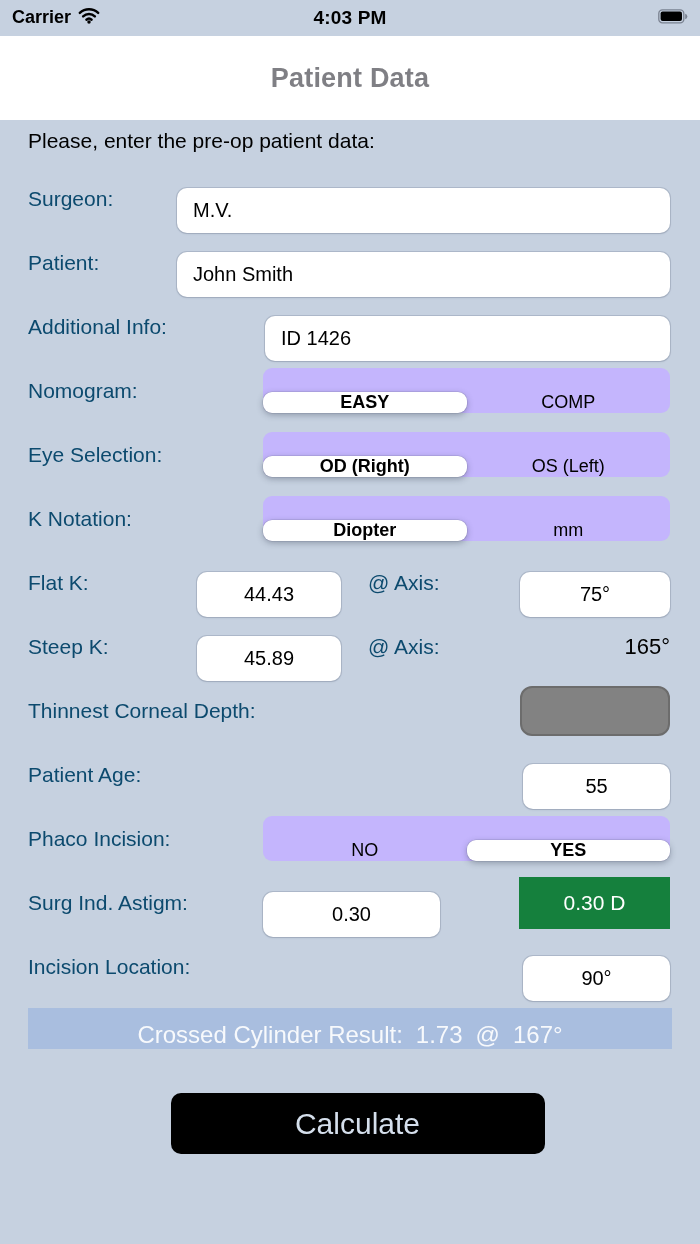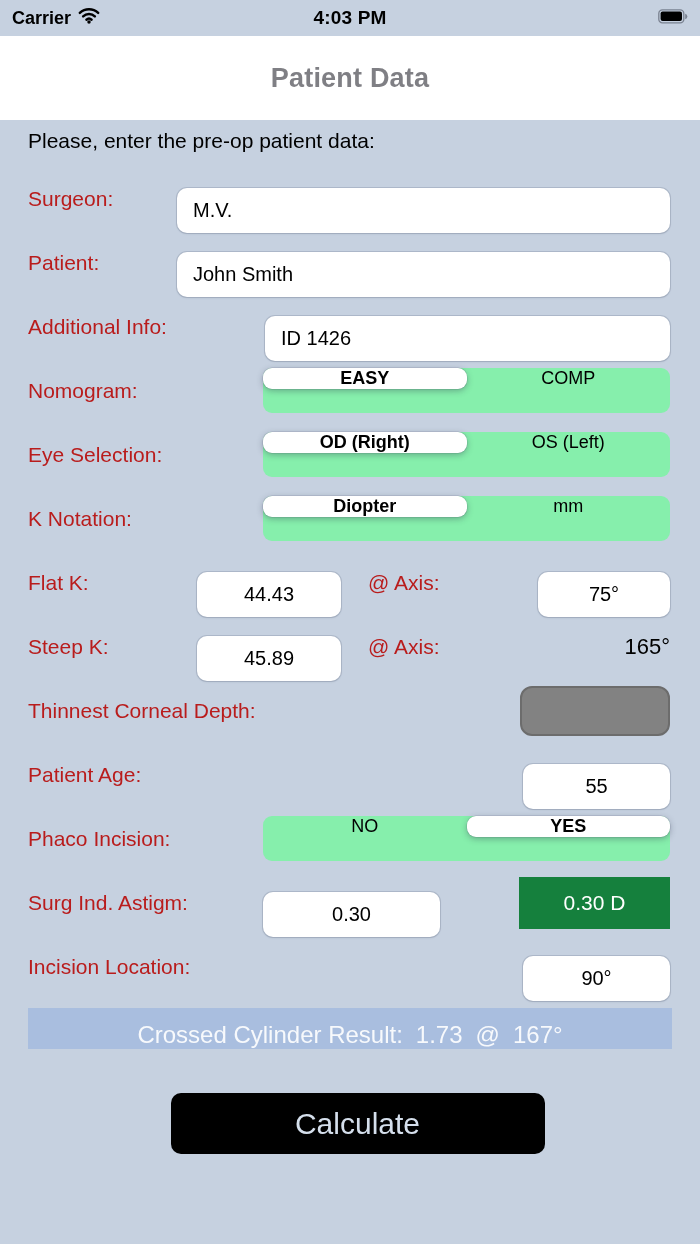--- a/index.html
+++ b/index.html
@@ -11,63 +11,63 @@
     color: #000;
     overflow: hidden;
   }
   
   .status-bar {
     height: 36px;
     display: flex; align-items: center;
     padding: 0 12px 0 12px;
     font-size: 18px; font-weight: 600;
   }
-  .sb-left { display: flex; align-items: center; gap: 7px; width: 220px; }
+  .sb-left { display: flex; gap: 7px; width: 220px; }
   .sb-time { flex: 1; text-align: center; font-size: 19px; font-weight: 700; letter-spacing: .2px; }
   .sb-right { width: 220px; display: flex; justify-content: flex-end; align-items: center; }
   
   .header {
     height: 84px; background: #ffffff;
     display: flex; align-items: center; justify-content: center;
   }
   .page-title { font-size: 27px; font-weight: 600; color: #7f7f84; letter-spacing: .2px; }
   
   .content { padding-top: 6px; }
   .intro { margin: 0 30px 20px 28px; font-size: 21px; height: 30px; display: flex; align-items: center; }
   .row { display: flex; align-items: center; height: 45px; margin: 0 30px 19px 28px; }
-  .lbl { font-size: 21px; color: #b91c1c; white-space: nowrap; }
+  .lbl { font-size: 21px; color: #0c4a6e; white-space: nowrap; }
   .lbl-grow { flex: 1; }
   .lbl-w150 { width: 149px; flex: none; }
   .lbl-w237 { width: 237px; flex: none; }
   .lbl-w169 { width: 169px; flex: none; }
   .lbl-w235 { width: 235px; flex: none; }
   .field {
     background: #ffffff; border-radius: 10px; height: 45px;
     display: flex; align-items: flex-start;
     box-shadow: 0 0 0 1px rgba(110,122,142,.28), 0 1px 2px rgba(80,90,110,.18);
     margin-top: 24px;
   }
   .field input {
     border: none; outline: none; background: transparent;
     font-family: inherit; font-size: 20px; color: #000;
     width: 100%; height: 100%; padding: 0 16px;
   }
   .field input.center { text-align: center; }
   .f-grow { flex: 1; }
   .f-144 { width: 144px; flex: none; }
-  .f-150 { width: 132px; flex: none; margin-left: auto; }
+  .f-150 { width: 150px; flex: none; margin-left: auto; }
   .f-147 { width: 147px; flex: none; margin-left: auto; }
   .f-177 { width: 177px; flex: none; }
   .axis-lbl { margin-left: 27px; }
   .axis-static { width: 150px; margin-left: auto; text-align: right; font-size: 22px; }
   
   .seg {
     width: 407px; height: 45px; margin-left: auto;
-    background: #86efac; border-radius: 9px;
-    display: flex; align-items: flex-start;
+    background: #c4b5fd; border-radius: 9px;
+    display: flex; align-items: flex-end;
   }
   .seg-opt {
     flex: 1; display: flex; align-items: center; justify-content: center;
     font-size: 18px; color: #000; cursor: default; border-radius: 9px;
   }
   .seg-opt.selected {
     background: #ffffff; font-weight: 700;
     box-shadow: 0 2px 6px rgba(40,50,70,.35), 0 0 0 .5px rgba(90,100,120,.25);
   }
   

